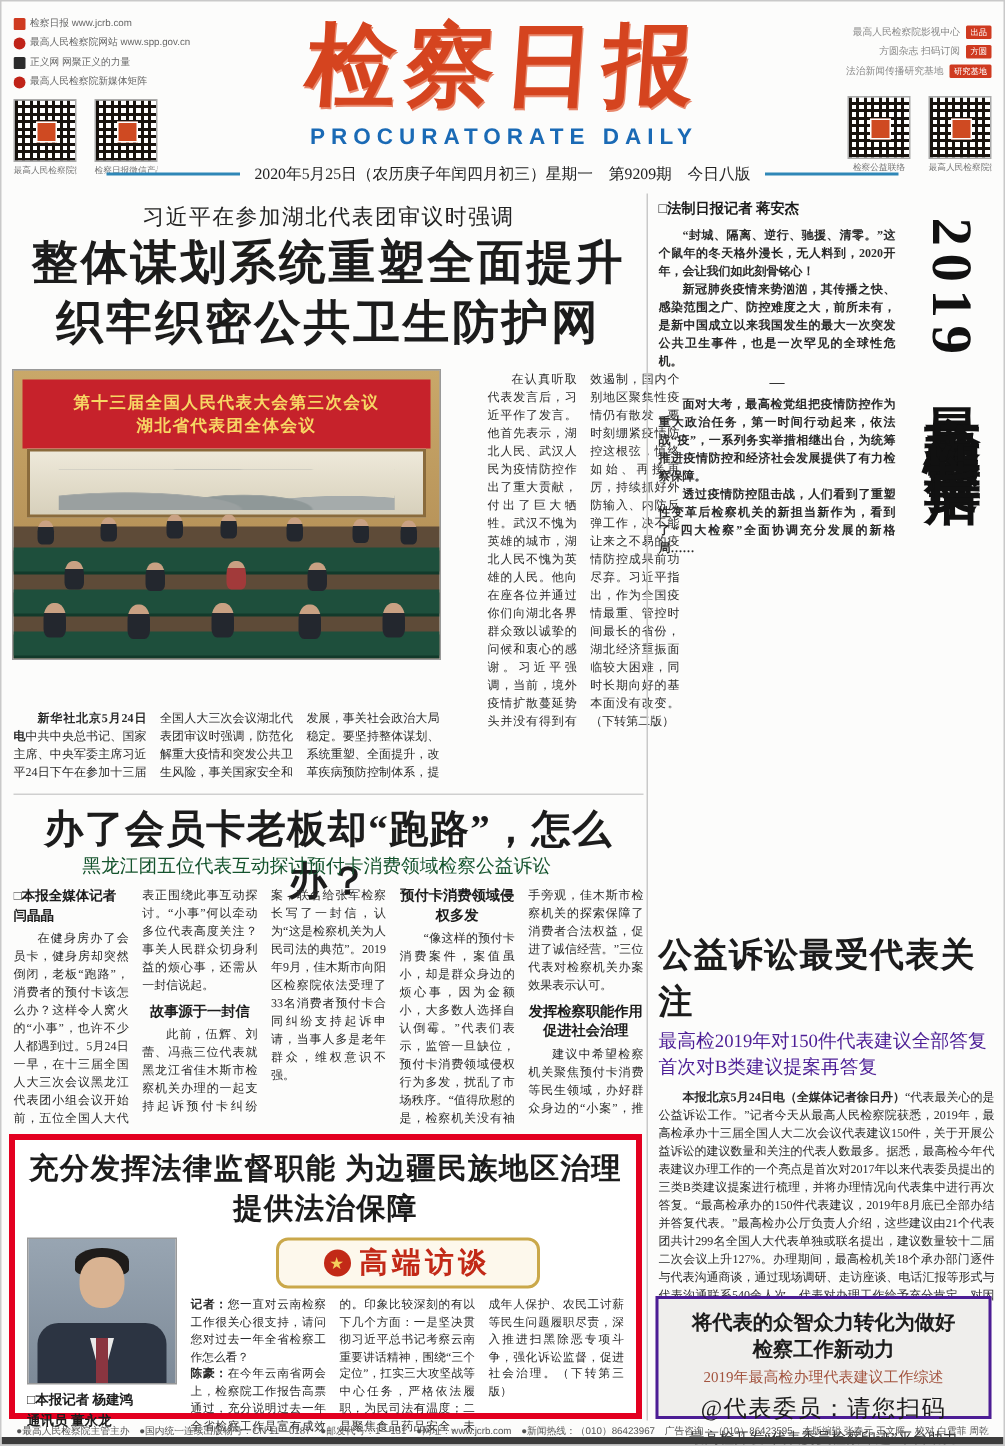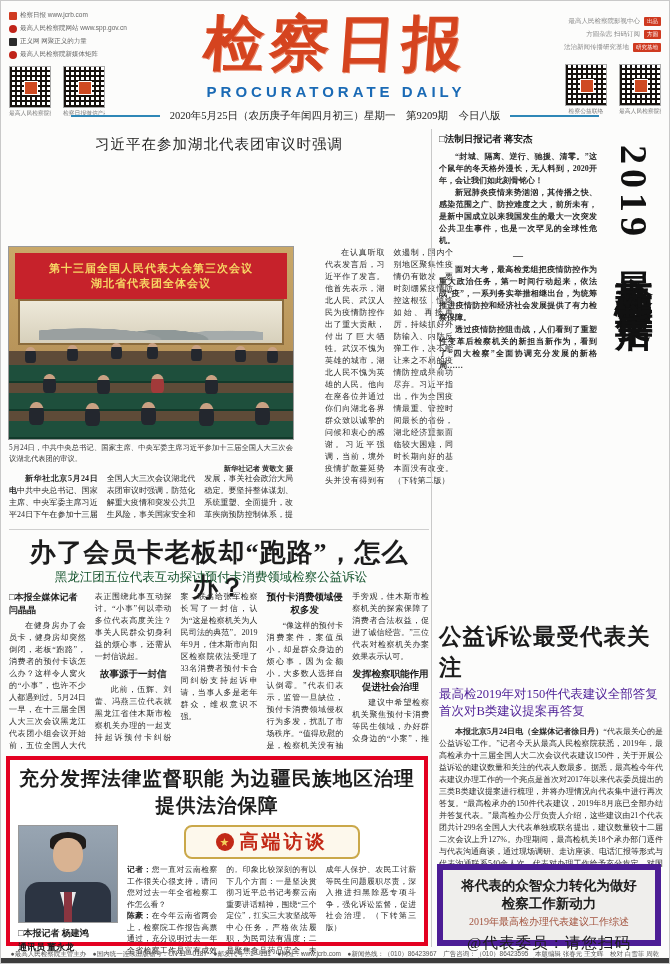--- a/index.html
+++ b/index.html
@@ -78,21 +78,21 @@
   .vdiv{left:430px;top:128px;bottom:16px;width:1px;background:#c9c9c9;}
   .r-byline{top:4px;left:2px;font-size:9.5px;font-weight:bold;}
   .vhead{right:0;top:16px;width:58px;height:470px;writing-mode:vertical-rl;
          font-size:38px;font-weight:bold;letter-spacing:5px;line-height:58px;color:#111;}
   .rbody{left:2px;top:22px;width:158px;height:462px;overflow:hidden;font-weight:bold;}
   .rdiv{text-align:center;font-size:10px;margin:3px 0;color:#333;}
   .gy{top:492px;left:2px;width:224px;}
   .gy-h{font-size:22.5px;font-weight:bold;letter-spacing:1px;}
   .gy-sub{font-size:12.5px;color:#4c1d95;line-height:1.35;margin-top:3px;}
   .gy-body{margin-top:6px;height:158px;overflow:hidden;}
-  .graybox{top:735px;left:0px;width:224px;height:82px;background:#efeeec;border:6px solid #4c1d95;
+  .graybox{top:735px;left:0px;width:224px;height:82px;background:#efeeec;border:2px solid #4c1d95;
            text-align:center;padding:7px 17px;box-sizing:border-box;}
   .gb1{font-size:13.5px;font-weight:bold;}
   .gb2{font-size:10px;color:#a3543f;margin-top:2px;}
   .gb3{font-size:15.5px;font-weight:normal;margin-top:4px;letter-spacing:1px;}
   .gb4{font-size:10px;color:#333;margin-top:2px;}
   
   .redbox{left:5px;top:755px;width:422px;height:190px;border:4px solid #e30020;background:#fff;
           padding:5px 8px;box-sizing:border-box;}
   .rb-h{text-align:center;font-size:19.5px;font-weight:bold;letter-spacing:1px;}
   .rb-sub{text-align:center;font-size:13px;margin-top:3px;color:#222;}
@@ -193,20 +193,24 @@
   </div>
 
   <div class="abs dateline">
     <span class="rule"></span>
     <span class="dtx">2020年5月25日（农历庚子年闰四月初三）星期一　第9209期　今日八版</span>
     <span class="rule"></span>
   </div>
 
   <div class="abs lmain">
     <div class="abs kicker">习近平在参加湖北代表团审议时强调</div>
+    <div class="abs h1">
+      <div>整体谋划系统重塑全面提升</div>
+      <div>织牢织密公共卫生防护网</div>
+    </div>
 
     <div class="abs photo">
       <div class="ph-wall"></div>
       <div class="ph-paint">
           <b></b>
         </div>
       <div class="ph-banner">
         <div class="b1">第十三届全国人民代表大会第三次会议</div>
         <div class="b2">湖北省代表团全体会议</div>
       </div>
@@ -225,24 +229,20 @@
       <span class="ph-p" style="left:88px;bottom:45px;width:13px;height:19px;"></span>
       <span class="ph-p" style="left:142px;bottom:46px;width:13px;height:19px;background:linear-gradient(#c9a183 0 24%,#a23a3a 24%);"></span>
       <span class="ph-p" style="left:196px;bottom:45px;width:13px;height:19px;"></span>
       <span class="ph-p" style="left:20px;bottom:14px;width:15px;height:23px;"></span>
       <span class="ph-p" style="left:76px;bottom:13px;width:15px;height:23px;"></span>
       <span class="ph-p" style="left:132px;bottom:14px;width:15px;height:23px;"></span>
       <span class="ph-p" style="left:190px;bottom:13px;width:15px;height:23px;"></span>
       <span class="ph-p" style="left:246px;bottom:14px;width:15px;height:23px;"></span>
     </div>
 
-    <div class="abs caption">
-      <span>5月24日，中共中央总书记、国家主席、中央军委主席习近平参加十三届全国人大三次会议湖北代表团的审议。</span>
-      <span class="credit">新华社记者 黄敬文 摄</span>
-    </div>
 
     <div class="abs bodyleft">
       <p class="t ind"><b class="lead">新华社北京5月24日电</b><span>中共中央总书记、国家主席、中央军委主席习近平24日下午在参加十三届全国人大三次会议湖北代表团审议时强调，防范化解重大疫情和突发公共卫生风险，事关国家安全和发展，事关社会政治大局稳定。要坚持整体谋划、系统重塑、全面提升，改革疾病预防控制体系，提升疫情监测预警和应急响应能力，健全重大疫情救治体系。</span></p>
     </div>
 
     <div class="abs bodyright">
       <p class="t ind">在认真听取代表发言后，习近平作了发言。他首先表示，湖北人民、武汉人民为疫情防控作出了重大贡献，付出了巨大牺牲。武汉不愧为英雄的城市，湖北人民不愧为英雄的人民。他向在座各位并通过你们向湖北各界群众致以诚挚的问候和衷心的感谢。习近平强调，当前，境外疫情扩散蔓延势头并没有得到有效遏制，国内个别地区聚集性疫情仍有散发，要时刻绷紧疫情防控这根弦，慎终如始、再接再厉，持续抓好外防输入、内防反弹工作，决不能让来之不易的疫情防控成果前功尽弃。习近平指出，作为全国疫情最重、管控时间最长的省份，湖北经济重振面临较大困难，同时长期向好的基本面没有改变。（下转第二版）</p>
     </div>
 
     <div class="abs hr2"></div>

